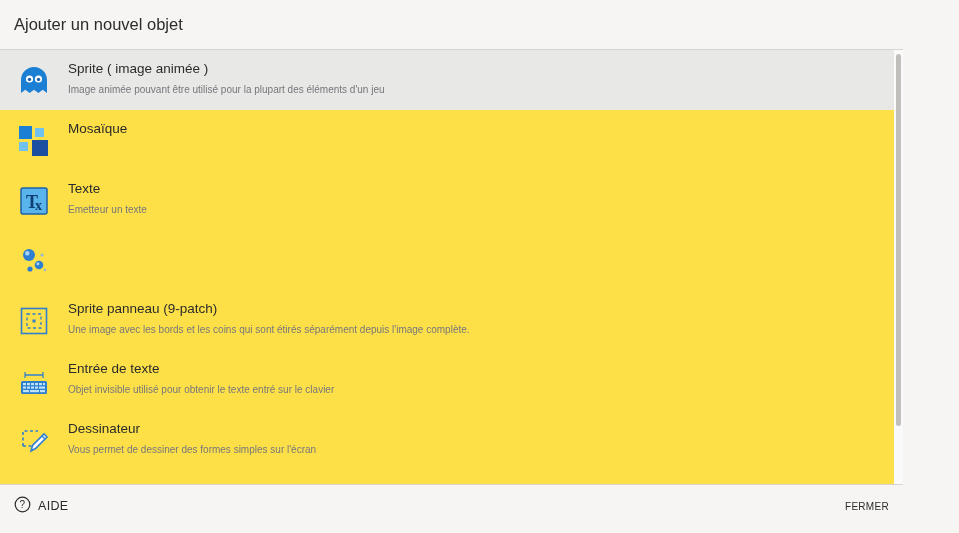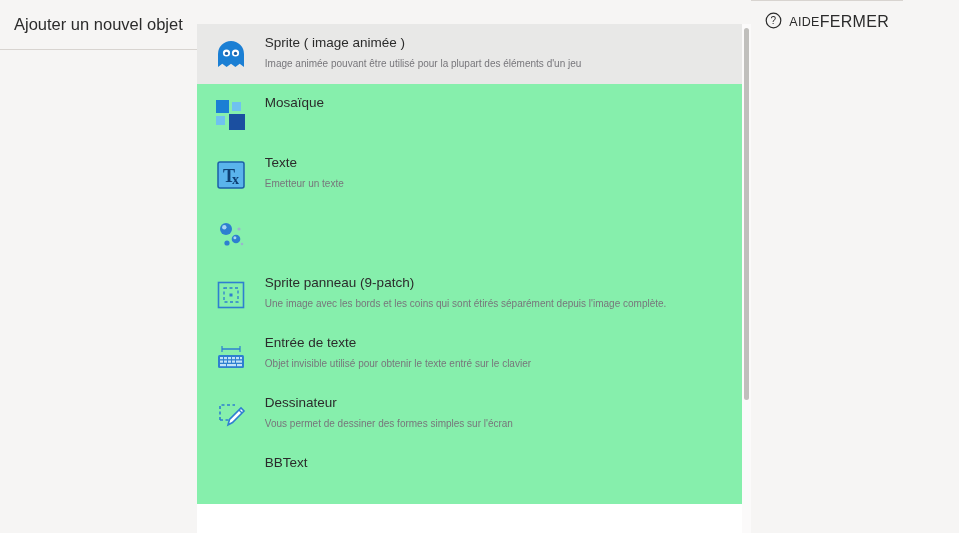--- a/index.html
+++ b/index.html
@@ -10,21 +10,21 @@
     height: 533px;
     overflow: hidden;
     font-family: "Liberation Sans", sans-serif;
     background: #f6f5f4;
   }
   #dialog {
     width: 903px;
     height: 533px;
     background: #f6f5f4;
     display: flex;
-    flex-direction: row;
+    flex-direction: column;
     position: relative;
   }
   
   .titlebar {
     height: 50px;
     min-height: 50px;
     background: #f6f5f4;
     border-bottom: 1px solid #d8d4d0;
     display: flex;
     align-items: center;
@@ -34,33 +34,32 @@
     font-size: 16.5px;
     color: #2c2c2c;
     font-weight: 400;
   }
   
   .list-wrap {
     flex: 1 1 auto;
     position: relative;
     overflow: hidden;
     background: #ffffff;
-    margin-top: 24px;
   }
   .list {
     position: absolute;
     top: 0; left: 0; right: 0;
     padding: 0;
   }
   .row {
     display: flex;
     align-items: flex-start;
     padding: 9px 14px 9px 14px;
     min-height: 56px;
-    background: #86efac;
+    background: #fde047;
   }
   .row.selected {
     background: #e8e8e7;
   }
   .row .icon {
     width: 40px;
     min-width: 40px;
     height: 40px;
     margin-right: 14px;
     margin-top: 2px;
@@ -113,21 +112,21 @@
   }
   .help {
     display: flex;
     align-items: center;
     gap: 7px;
     font-size: 12.5px;
     color: #2b2b2b;
     letter-spacing: .3px;
   }
   .close-btn {
-    font-size: 16px;
+    font-size: 10px;
     color: #2b2b2b;
     letter-spacing: .3px;
     background: none;
     border: none;
     font-family: "Liberation Sans", sans-serif;
     cursor: pointer;
     padding: 0;
   }
   .bottom-strip {
     height: 6px;

